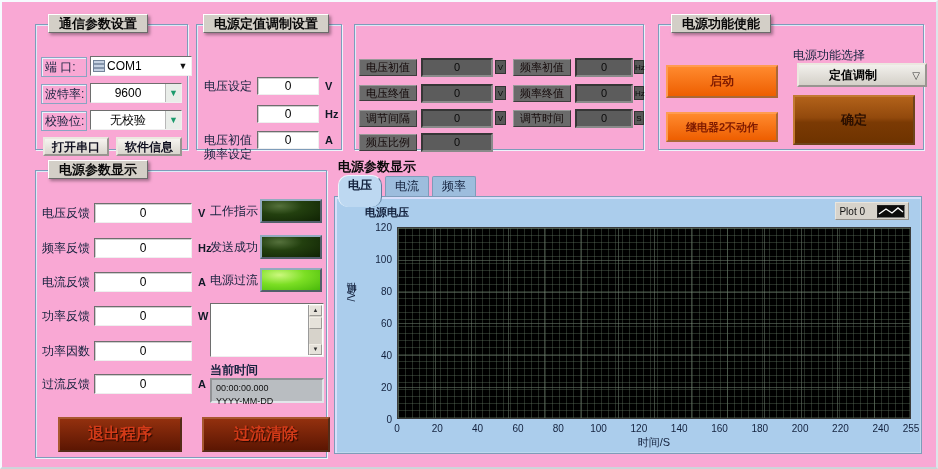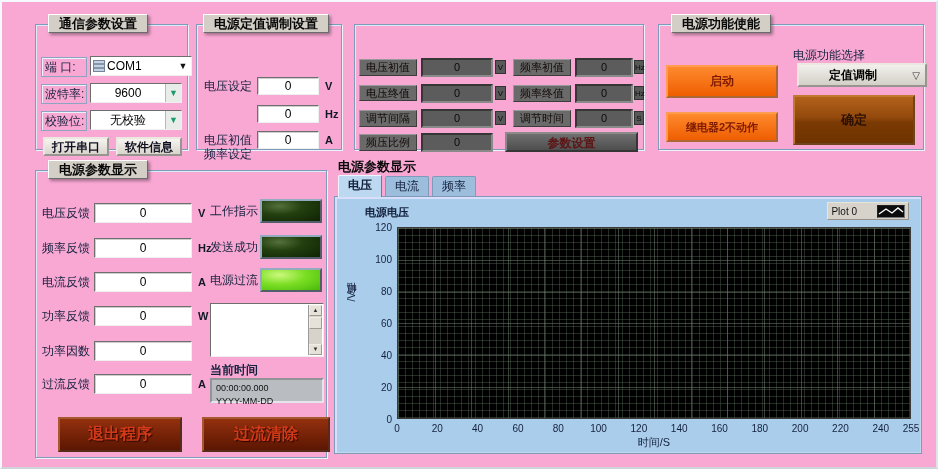--- a/index.html
+++ b/index.html
@@ -34,33 +34,33 @@
   .led.on{background:radial-gradient(ellipse at 30% 25%, #ccf87e 0%, #7cdf24 45%, #49b90a 100%);}
   
   .txtarea{position:absolute;background:#fff;border:1px solid;border-color:#6e6e6e #efefef #efefef #6e6e6e;}
   .sbar{position:absolute;right:1px;top:1px;bottom:1px;width:14px;background:#d7d3cb;border-left:1px solid #9a9a9a;}
   .sbtn{position:absolute;left:0;width:13px;height:11px;background:#e6e2da;border:1px outset #f2eee6;font-size:6px;line-height:9px;text-align:center;color:#333;cursor:pointer;padding:0;}
   .sthumb{position:absolute;left:0;top:12px;width:13px;height:12px;background:#e6e2da;border:1px outset #f2eee6;}
   .timebox{position:absolute;background:#b9bdc1;border:2px inset #e2e6ea;font-family:"DejaVu Sans Mono","Liberation Mono",monospace;font-size:9px;color:#101010;padding:2px 4px;line-height:1.45;}
   
   .bigtitle{position:absolute;font-size:13px;font-weight:bold;color:#0a0a0a;white-space:nowrap;}
   .tab{position:absolute;height:20px;line-height:18px;text-align:center;font-size:12px;color:#13213d;background:#9dbddd;border:1px solid #7e9cba;border-bottom:none;border-radius:2px 2px 0 0;cursor:pointer;}
-  .tab.active{background:#bdd8f1;font-weight:bold;border-color:#eef6fd #5f7f9f #bdd8f1 #eef6fd;z-index:2;height:22px;}
+  .tab.active{background:#bdd8f1;font-weight:bold;border-color:#eef6fd #5f7f9f #bdd8f1 #eef6fd;z-index:2;height:32px;border-radius:10px;}
   .tabpanel{position:absolute;background:#abcdec;border:1px solid #7e9cba;box-shadow:inset 2px 2px 0 #d9defa, inset -1px -1px 0 #c0d8ee;}
   .plot{position:absolute;background-color:#000;border:1px solid #3a3a3a;
      background-image:
        repeating-linear-gradient(to right, rgba(95,115,95,.38) 0 1px, transparent 1px 7px),
        repeating-linear-gradient(to bottom, rgba(95,115,95,.38) 0 1px, transparent 1px 7px),
        repeating-linear-gradient(to right, rgba(130,150,130,.45) 0 1px, transparent 1px 36.6px),
        repeating-linear-gradient(to bottom, rgba(130,150,130,.45) 0 1px, transparent 1px 31.8px);}
   .xtick{position:absolute;top:2px;transform:translateX(-50%);font-size:10px;color:#13213d;}
   .ytick{position:absolute;right:3px;transform:translateY(-50%);font-size:10px;color:#13213d;}
   .ylabel{position:absolute;writing-mode:vertical-rl;transform:rotate(180deg);font-size:10px;color:#13213d;}
   .xlabel{position:absolute;text-align:center;font-size:11px;color:#13213d;}
-  .legend{position:absolute;display:flex;align-items:center;gap:20px;background:#d7d3cb;border:1px outset #e9e5dd;padding:2px 3px;height:18px;cursor:pointer;}
+  .legend{position:absolute;display:flex;align-items:center;gap:12px;background:#d7d3cb;border:1px outset #e9e5dd;padding:2px 3px;height:18px;cursor:pointer;}
   .legend .ltxt{font-size:10px;color:#101010;}
   .legend .licon{width:28px;height:13px;background:#0c0c0c;border:1px inset #777;display:flex;align-items:center;justify-content:center;}
   .smalllbl{position:absolute;font-size:11px;color:#13213d;white-space:nowrap;}
 </style>
 </head>
 <body>
 
 <div class="screen">
 
   <div class="group" style="left:33px;top:22px;width:153px;height:126px;">
@@ -114,21 +114,20 @@
 
     <div class="dk-lbl" style="left:158px;top:34px;width:58px;height:17px;">频率初值</div>
     <div class="dk-field" style="left:220px;top:33px;width:58px;height:19px;line-height:14px;">0</div>
     <div class="dk-unit" style="left:279px;top:35px;width:10px;height:14px;">Hz</div>
     <div class="dk-lbl" style="left:158px;top:60px;width:58px;height:17px;">频率终值</div>
     <div class="dk-field" style="left:220px;top:59px;width:58px;height:19px;line-height:14px;">0</div>
     <div class="dk-unit" style="left:279px;top:61px;width:10px;height:14px;">Hz</div>
     <div class="dk-lbl" style="left:158px;top:85px;width:58px;height:17px;">调节时间</div>
     <div class="dk-field" style="left:220px;top:84px;width:58px;height:19px;line-height:14px;">0</div>
     <div class="dk-unit" style="left:279px;top:86px;width:10px;height:14px;">S</div>
-    <button class="btn-dk" style="left:150px;top:107px;width:133px;height:20px;">参数设置</button>
   </div>
 
   <div class="group" style="left:656px;top:22px;width:266px;height:126px;">
     <div class="gtitle">电源功能使能</div>
     <button class="btn-orange" style="left:7px;top:40px;width:112px;height:33px;">启动</button>
     <button class="btn-orange" style="left:7px;top:87px;width:112px;height:30px;font-size:11px;">继电器2不动作</button>
     <div class="smalllbl" style="left:134px;top:22px;font-size:12px;">电源功能选择</div>
     <div class="dd" style="left:126px;top:38px;width:130px;height:24px;background:linear-gradient(#f2f0ec,#d4d0c8);border:2px outset #ece8e0;margin-left:12px;">
       <span class="txt" style="font-weight:bold;">定值调制</span>
       <span style="width:18px;text-align:center;font-size:10px;color:#333;">▽</span>

